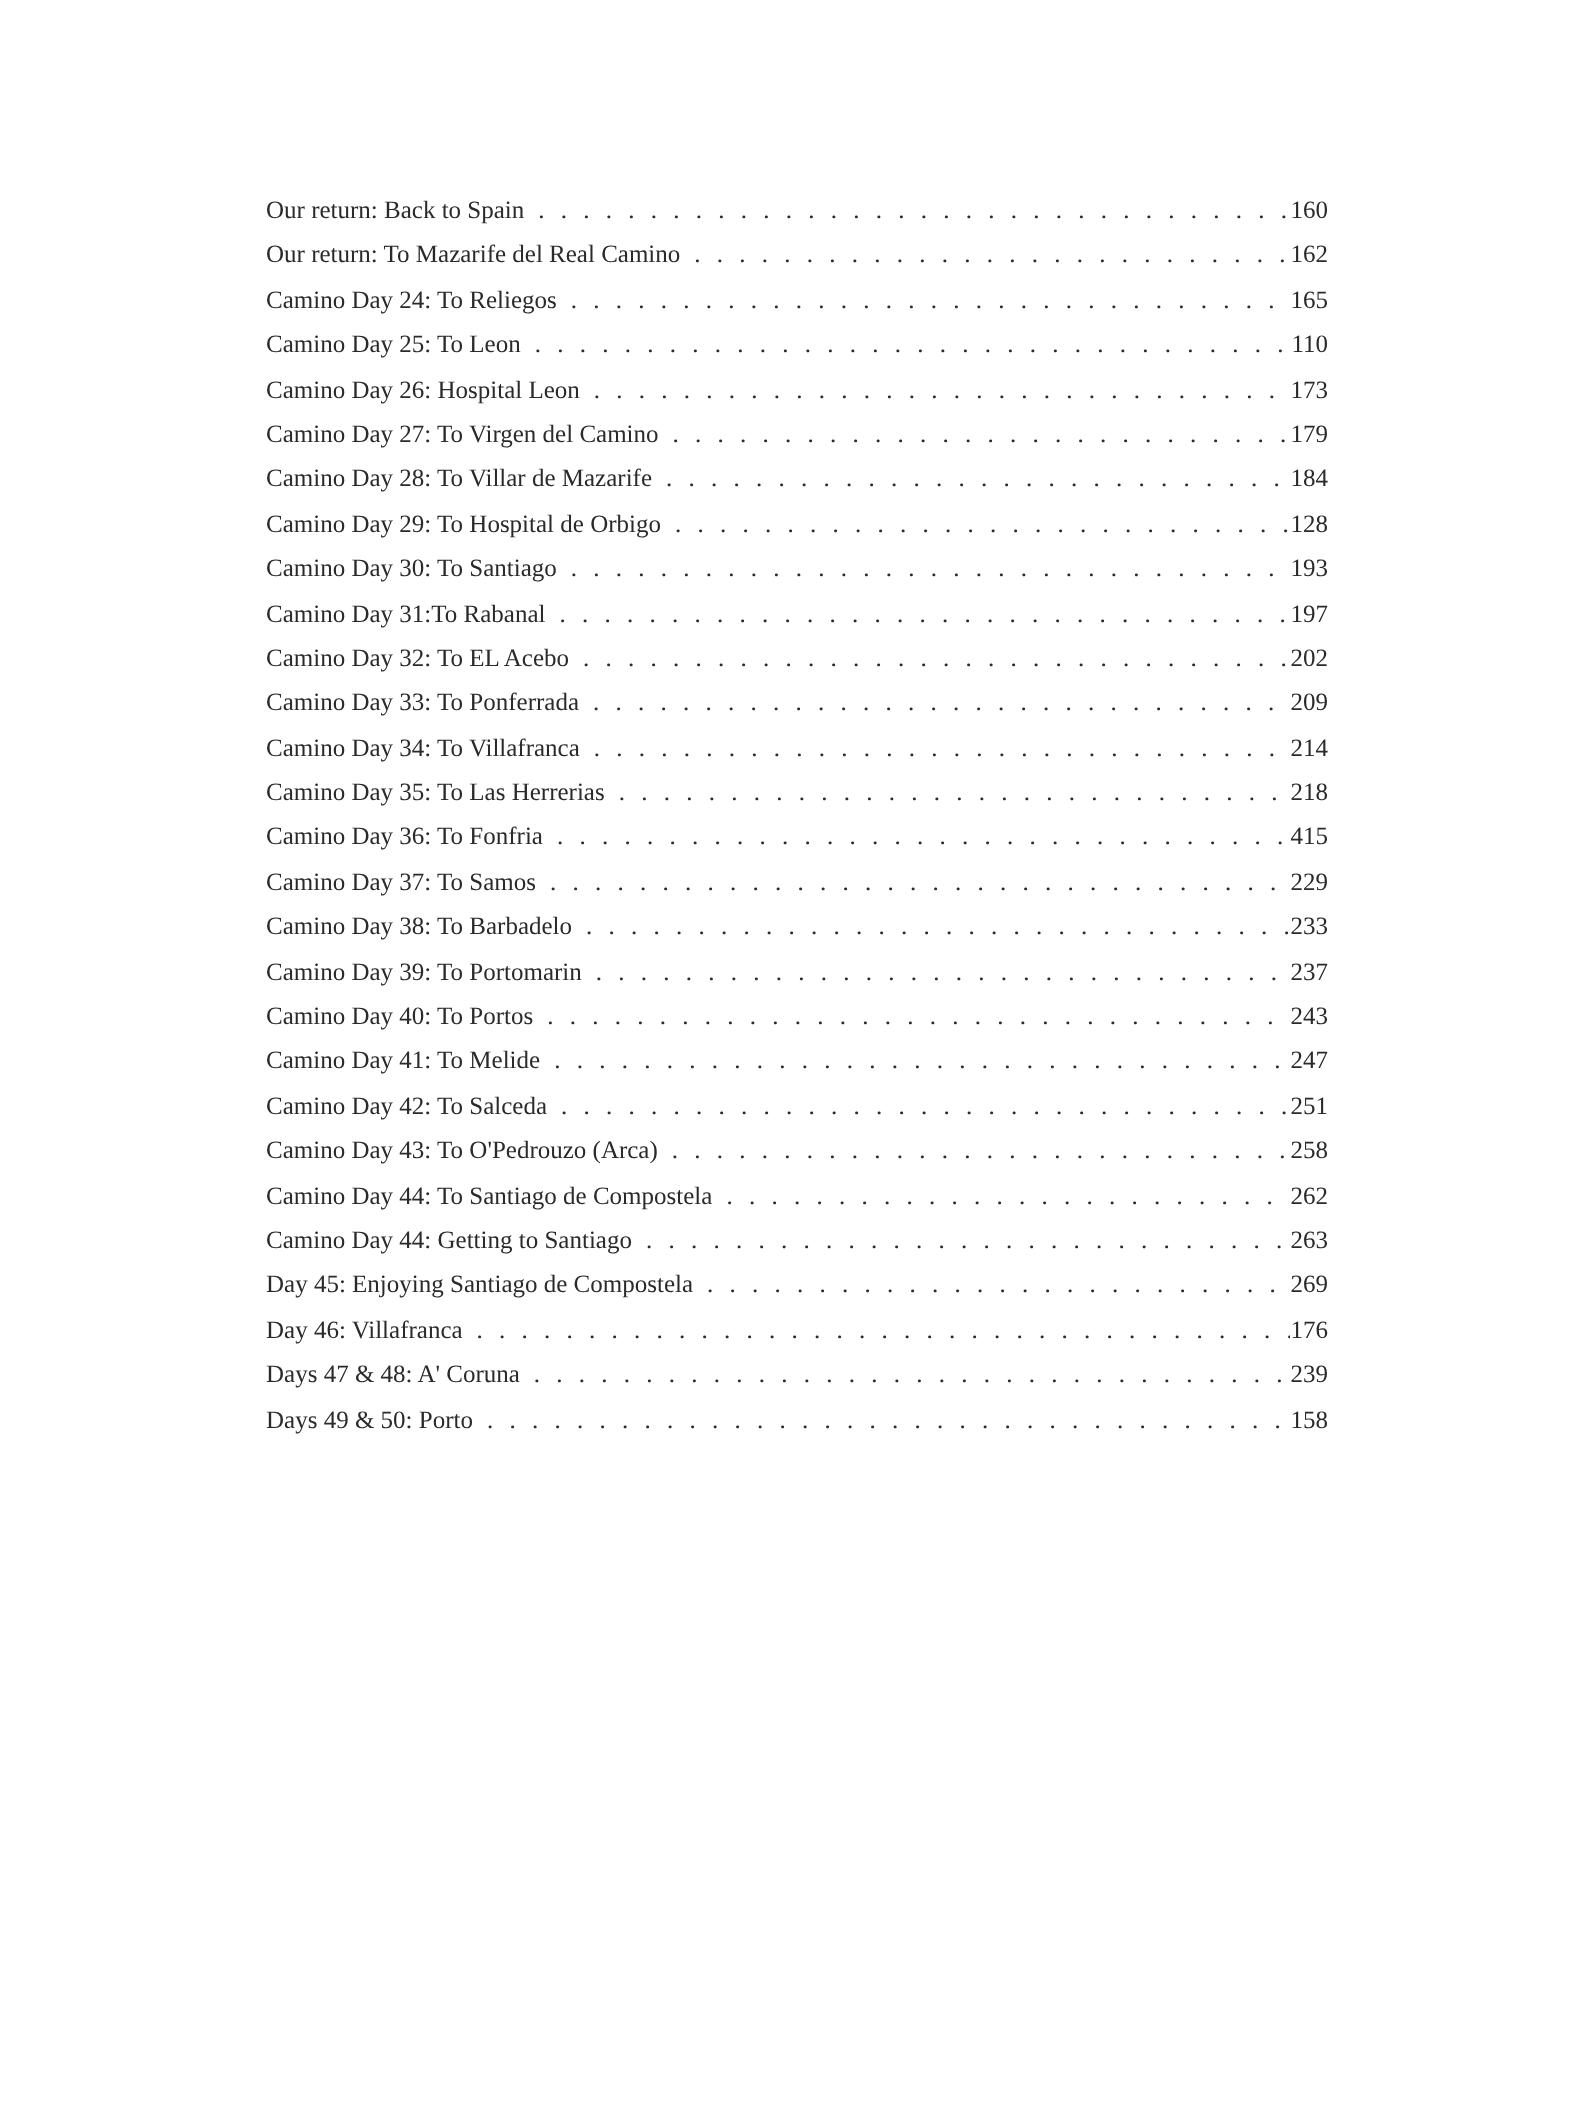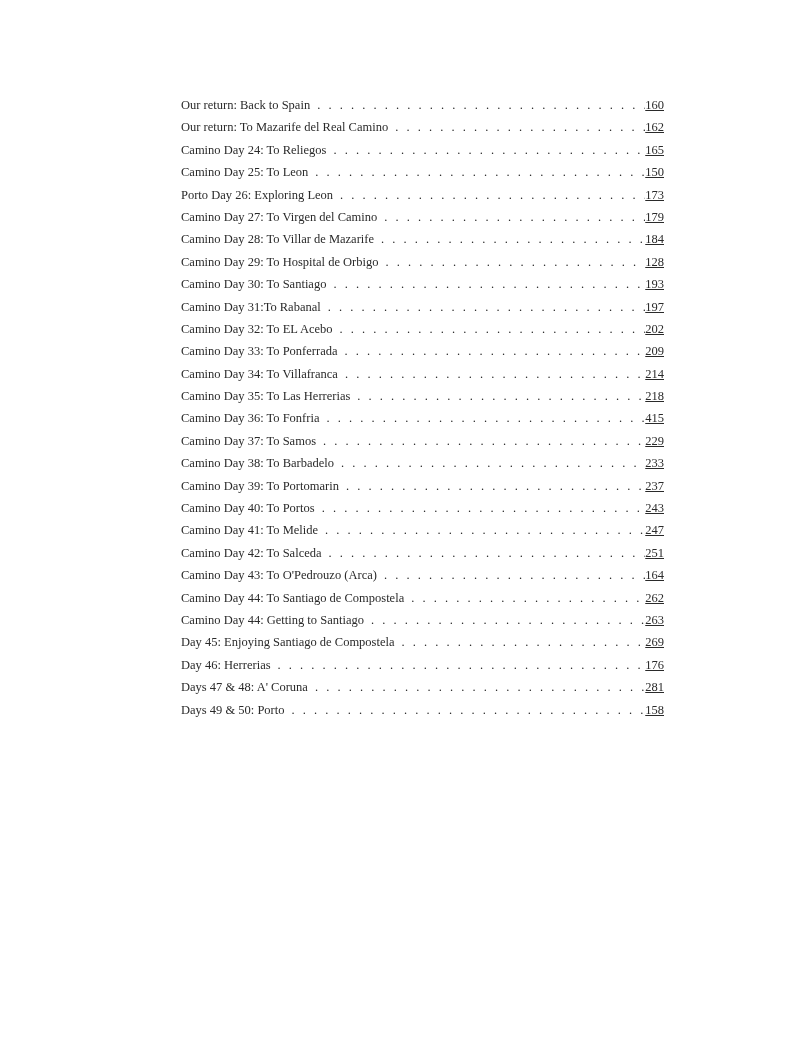--- a/index.html
+++ b/index.html
@@ -25,36 +25,34 @@
   .toc-row {
     display: flex;
     align-items: baseline;
     height: 22.4px;
     font-size: 12.5px;
     color: #2a2a2a;
   }
   .toc-title {
     white-space: nowrap;
     flex: 0 0 auto;
-    margin-left: 48px;
   }
   .dot-leader {
     flex: 1 1 auto;
     overflow: hidden;
     white-space: nowrap;
     word-spacing: 5px;
     padding-left: 7px;
     padding-right: 3px;
     color: #2a2a2a;
   }
   .toc-page {
     white-space: nowrap;
     flex: 0 0 auto;
     text-align: center;
-    text-decoration: underline;
   }
 </style>
 </head>
 <body>
 
 <div class="page">
   <div class="toc" id="toc-list">
   <div class="toc-row">
     <span class="toc-title">Our return: Back to Spain</span>
     <span class="dot-leader" aria-hidden="true">. . . . . . . . . . . . . . . . . . . . . . . . . . . . . . . . . . . . . . . . . . . . . . . . . . . . . . . . . . . . . . . . . . . . . . . . . . . . . . . . . . . . . . . . . . </span>
@@ -69,25 +67,25 @@
 
   <div class="toc-row">
     <span class="toc-title">Camino Day 24: To Reliegos</span>
     <span class="dot-leader" aria-hidden="true">. . . . . . . . . . . . . . . . . . . . . . . . . . . . . . . . . . . . . . . . . . . . . . . . . . . . . . . . . . . . . . . . . . . . . . . . . . . . . . . . . . . . . . . . . . </span>
     <span class="toc-page">165</span>
   </div>
 
   <div class="toc-row">
     <span class="toc-title">Camino Day 25: To Leon</span>
     <span class="dot-leader" aria-hidden="true">. . . . . . . . . . . . . . . . . . . . . . . . . . . . . . . . . . . . . . . . . . . . . . . . . . . . . . . . . . . . . . . . . . . . . . . . . . . . . . . . . . . . . . . . . . </span>
-    <span class="toc-page">150</span>
-  </div>
-
-  <div class="toc-row">
-    <span class="toc-title">Porto Day 26: Exploring Leon</span>
+    <span class="toc-page">110</span>
+  </div>
+
+  <div class="toc-row">
+    <span class="toc-title">Camino Day 26: Hospital Leon</span>
     <span class="dot-leader" aria-hidden="true">. . . . . . . . . . . . . . . . . . . . . . . . . . . . . . . . . . . . . . . . . . . . . . . . . . . . . . . . . . . . . . . . . . . . . . . . . . . . . . . . . . . . . . . . . . </span>
     <span class="toc-page">173</span>
   </div>
 
   <div class="toc-row">
     <span class="toc-title">Camino Day 27: To Virgen del Camino</span>
     <span class="dot-leader" aria-hidden="true">. . . . . . . . . . . . . . . . . . . . . . . . . . . . . . . . . . . . . . . . . . . . . . . . . . . . . . . . . . . . . . . . . . . . . . . . . . . . . . . . . . . . . . . . . . </span>
     <span class="toc-page">179</span>
   </div>
 
@@ -177,21 +175,21 @@
 
   <div class="toc-row">
     <span class="toc-title">Camino Day 42: To Salceda</span>
     <span class="dot-leader" aria-hidden="true">. . . . . . . . . . . . . . . . . . . . . . . . . . . . . . . . . . . . . . . . . . . . . . . . . . . . . . . . . . . . . . . . . . . . . . . . . . . . . . . . . . . . . . . . . . </span>
     <span class="toc-page">251</span>
   </div>
 
   <div class="toc-row">
     <span class="toc-title">Camino Day 43: To O'Pedrouzo (Arca)</span>
     <span class="dot-leader" aria-hidden="true">. . . . . . . . . . . . . . . . . . . . . . . . . . . . . . . . . . . . . . . . . . . . . . . . . . . . . . . . . . . . . . . . . . . . . . . . . . . . . . . . . . . . . . . . . . </span>
-    <span class="toc-page">164</span>
+    <span class="toc-page">258</span>
   </div>
 
   <div class="toc-row">
     <span class="toc-title">Camino Day 44: To Santiago de Compostela</span>
     <span class="dot-leader" aria-hidden="true">. . . . . . . . . . . . . . . . . . . . . . . . . . . . . . . . . . . . . . . . . . . . . . . . . . . . . . . . . . . . . . . . . . . . . . . . . . . . . . . . . . . . . . . . . . </span>
     <span class="toc-page">262</span>
   </div>
 
   <div class="toc-row">
     <span class="toc-title">Camino Day 44: Getting to Santiago</span>
@@ -199,29 +197,29 @@
     <span class="toc-page">263</span>
   </div>
 
   <div class="toc-row">
     <span class="toc-title">Day 45: Enjoying Santiago de Compostela</span>
     <span class="dot-leader" aria-hidden="true">. . . . . . . . . . . . . . . . . . . . . . . . . . . . . . . . . . . . . . . . . . . . . . . . . . . . . . . . . . . . . . . . . . . . . . . . . . . . . . . . . . . . . . . . . . </span>
     <span class="toc-page">269</span>
   </div>
 
   <div class="toc-row">
-    <span class="toc-title">Day 46: Herrerias</span>
+    <span class="toc-title">Day 46: Villafranca</span>
     <span class="dot-leader" aria-hidden="true">. . . . . . . . . . . . . . . . . . . . . . . . . . . . . . . . . . . . . . . . . . . . . . . . . . . . . . . . . . . . . . . . . . . . . . . . . . . . . . . . . . . . . . . . . . </span>
     <span class="toc-page">176</span>
   </div>
 
   <div class="toc-row">
     <span class="toc-title">Days 47 &amp; 48: A' Coruna</span>
     <span class="dot-leader" aria-hidden="true">. . . . . . . . . . . . . . . . . . . . . . . . . . . . . . . . . . . . . . . . . . . . . . . . . . . . . . . . . . . . . . . . . . . . . . . . . . . . . . . . . . . . . . . . . . </span>
-    <span class="toc-page">281</span>
+    <span class="toc-page">239</span>
   </div>
 
   <div class="toc-row">
     <span class="toc-title">Days 49 &amp; 50: Porto</span>
     <span class="dot-leader" aria-hidden="true">. . . . . . . . . . . . . . . . . . . . . . . . . . . . . . . . . . . . . . . . . . . . . . . . . . . . . . . . . . . . . . . . . . . . . . . . . . . . . . . . . . . . . . . . . . </span>
     <span class="toc-page">158</span>
   </div>
 </div>
 </div>
 

